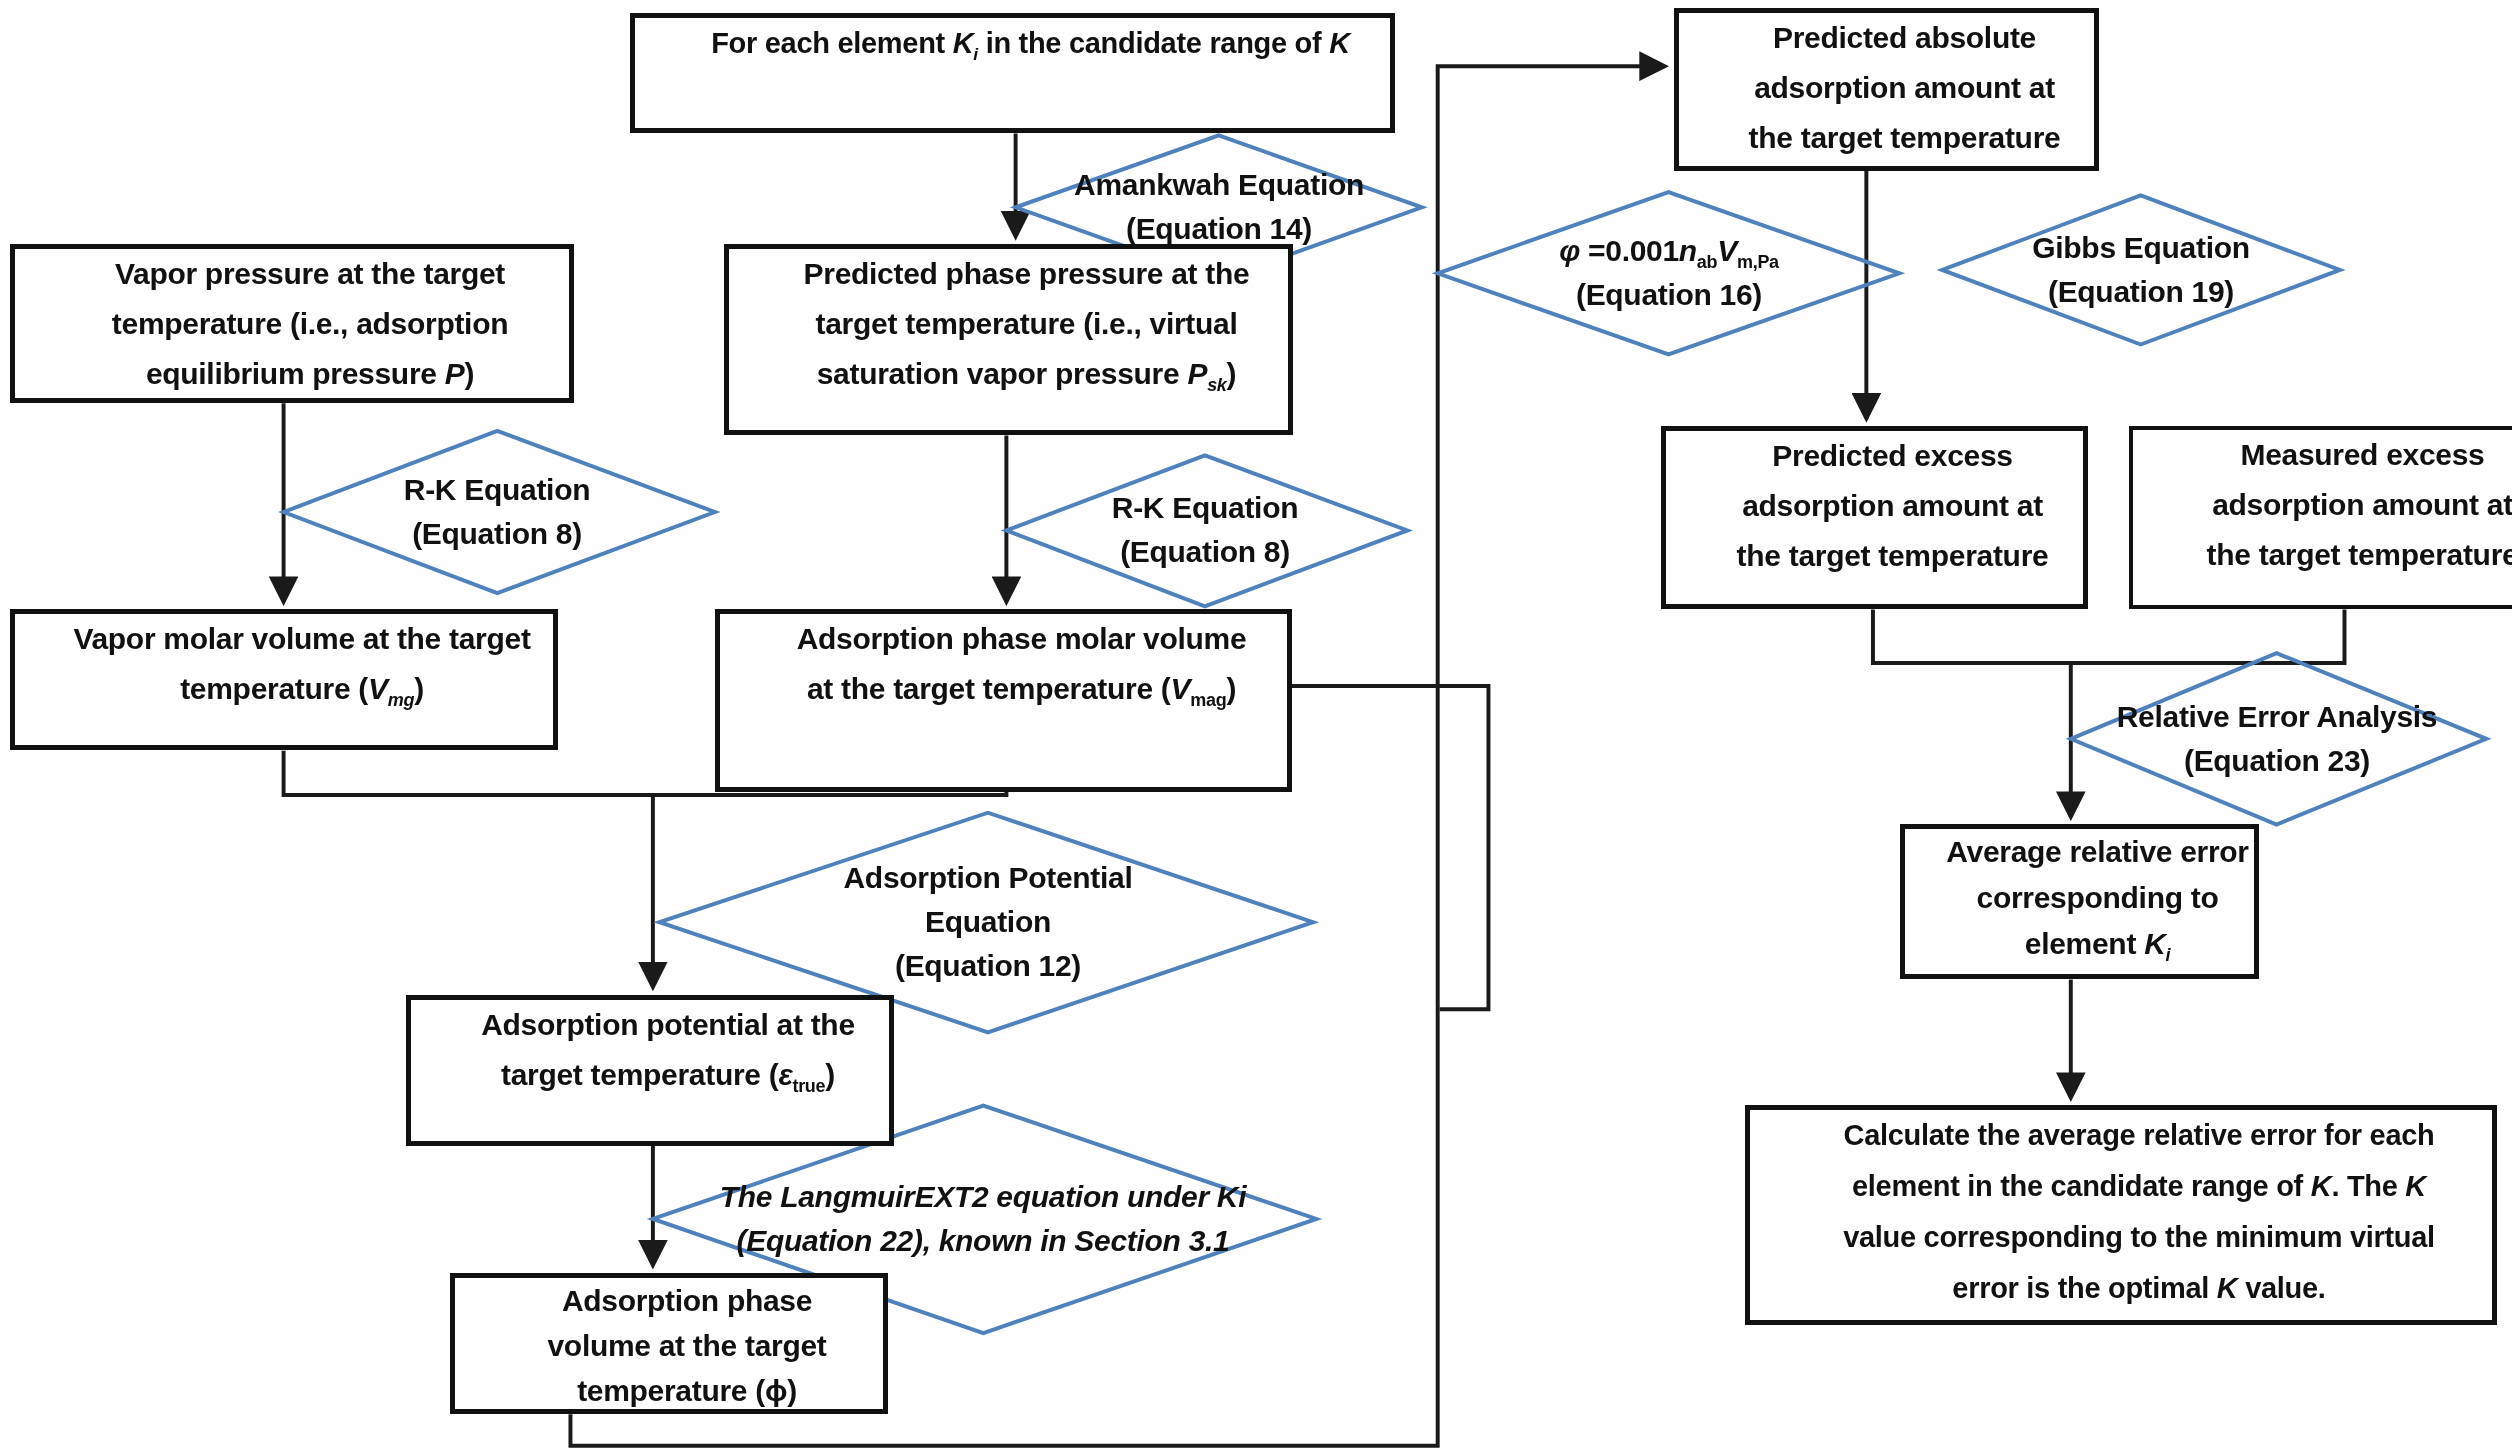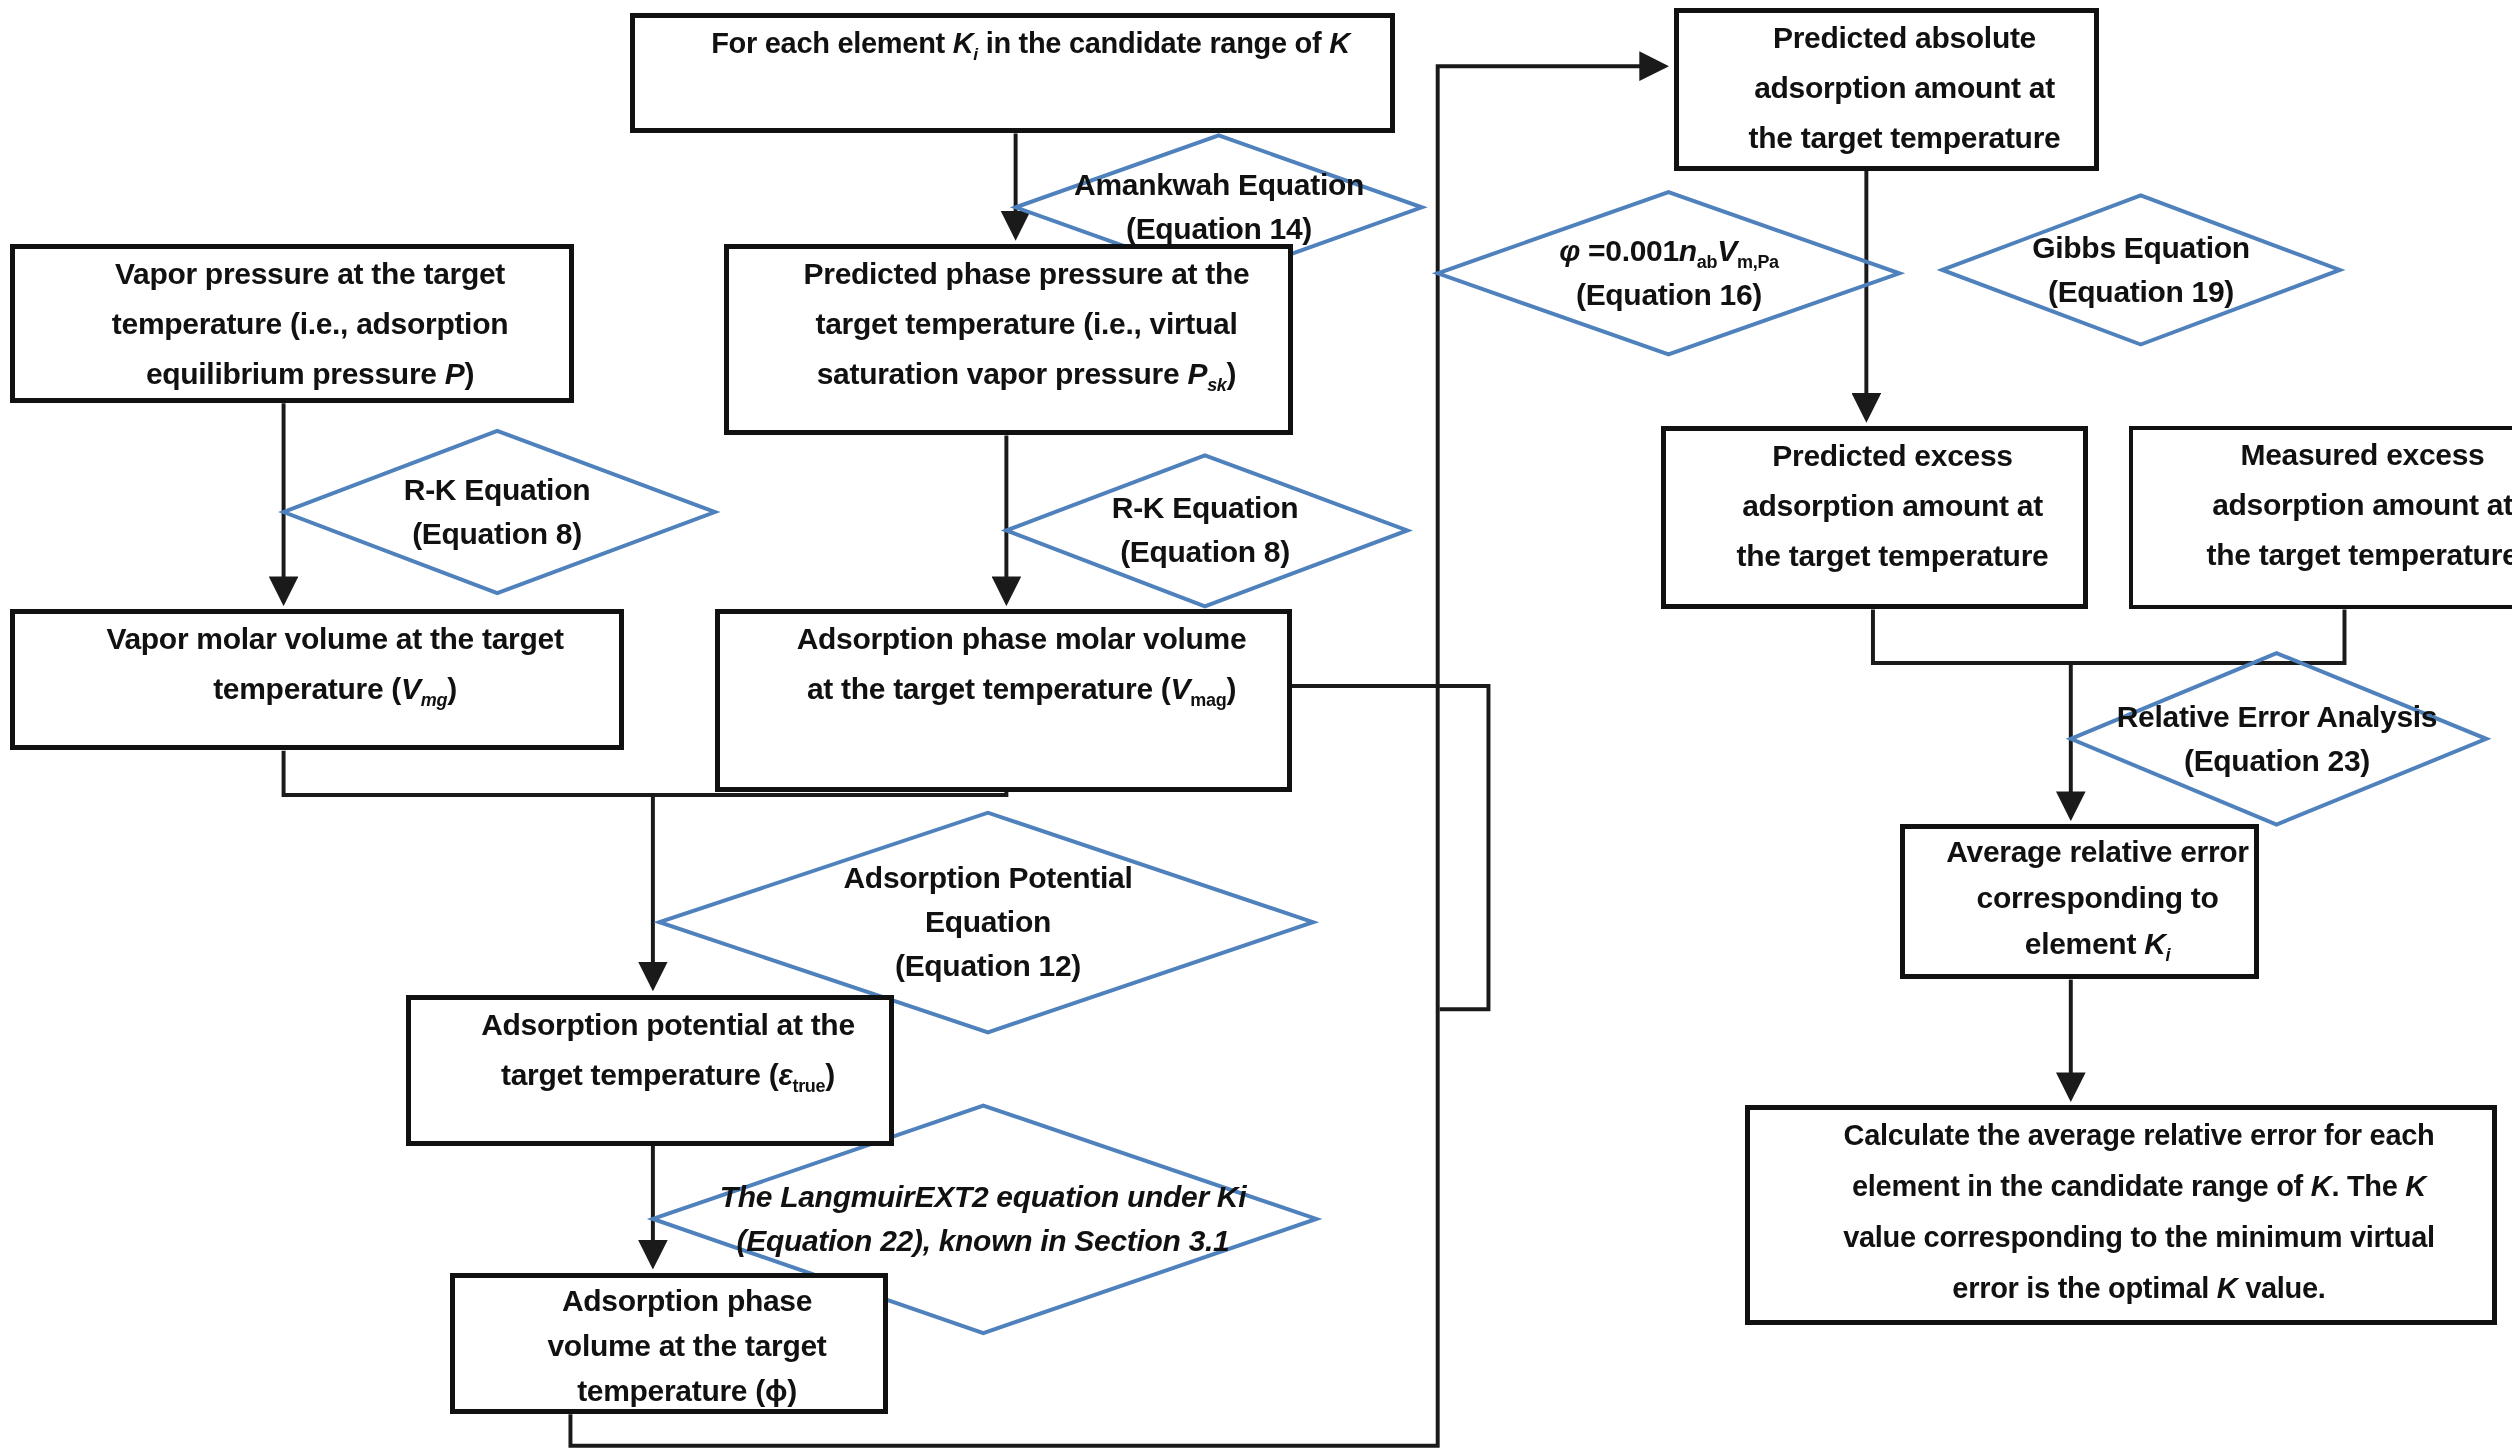--- a/index.html
+++ b/index.html
@@ -89,21 +89,21 @@
   </div>
 
   <div class="box" style="left:10px;top:244px;width:564px;height:159px">
     <span class="txt"><span>Vapor pressure at the target</span><br><span>temperature (i.e., adsorption</span><br><span>equilibrium pressure </span><span class="it">P</span><span>)</span></span>
   </div>
 
   <div class="box" style="left:724px;top:244px;width:569px;height:191px">
     <span class="txt"><span>Predicted phase pressure at the</span><br><span>target temperature (i.e., virtual</span><br><span>saturation vapor pressure </span><span class="it">P</span><sub class="it">sk</sub><span>)</span></span>
   </div>
 
-  <div class="box" style="left:10px;top:609px;width:614px;height:141px">
+  <div class="box" style="left:10px;top:609px;width:548px;height:141px">
     <span class="txt"><span>Vapor molar volume at the target</span><br><span>temperature (</span><span class="it">V</span><sub class="it">mg</sub><span>)</span></span>
   </div>
 
   <div class="box" style="left:715px;top:609px;width:577px;height:183px">
     <span class="txt"><span>Adsorption phase molar volume</span><br><span>at the target temperature (</span><span class="it">V</span><sub>mag</sub><span>)</span></span>
   </div>
 
   <div class="box" style="left:406px;top:995px;width:488px;height:151px">
     <span class="txt"><span>Adsorption potential at the</span><br><span>target temperature (</span><span class="it">ε</span><sub>true</sub><span>)</span></span>
   </div>

